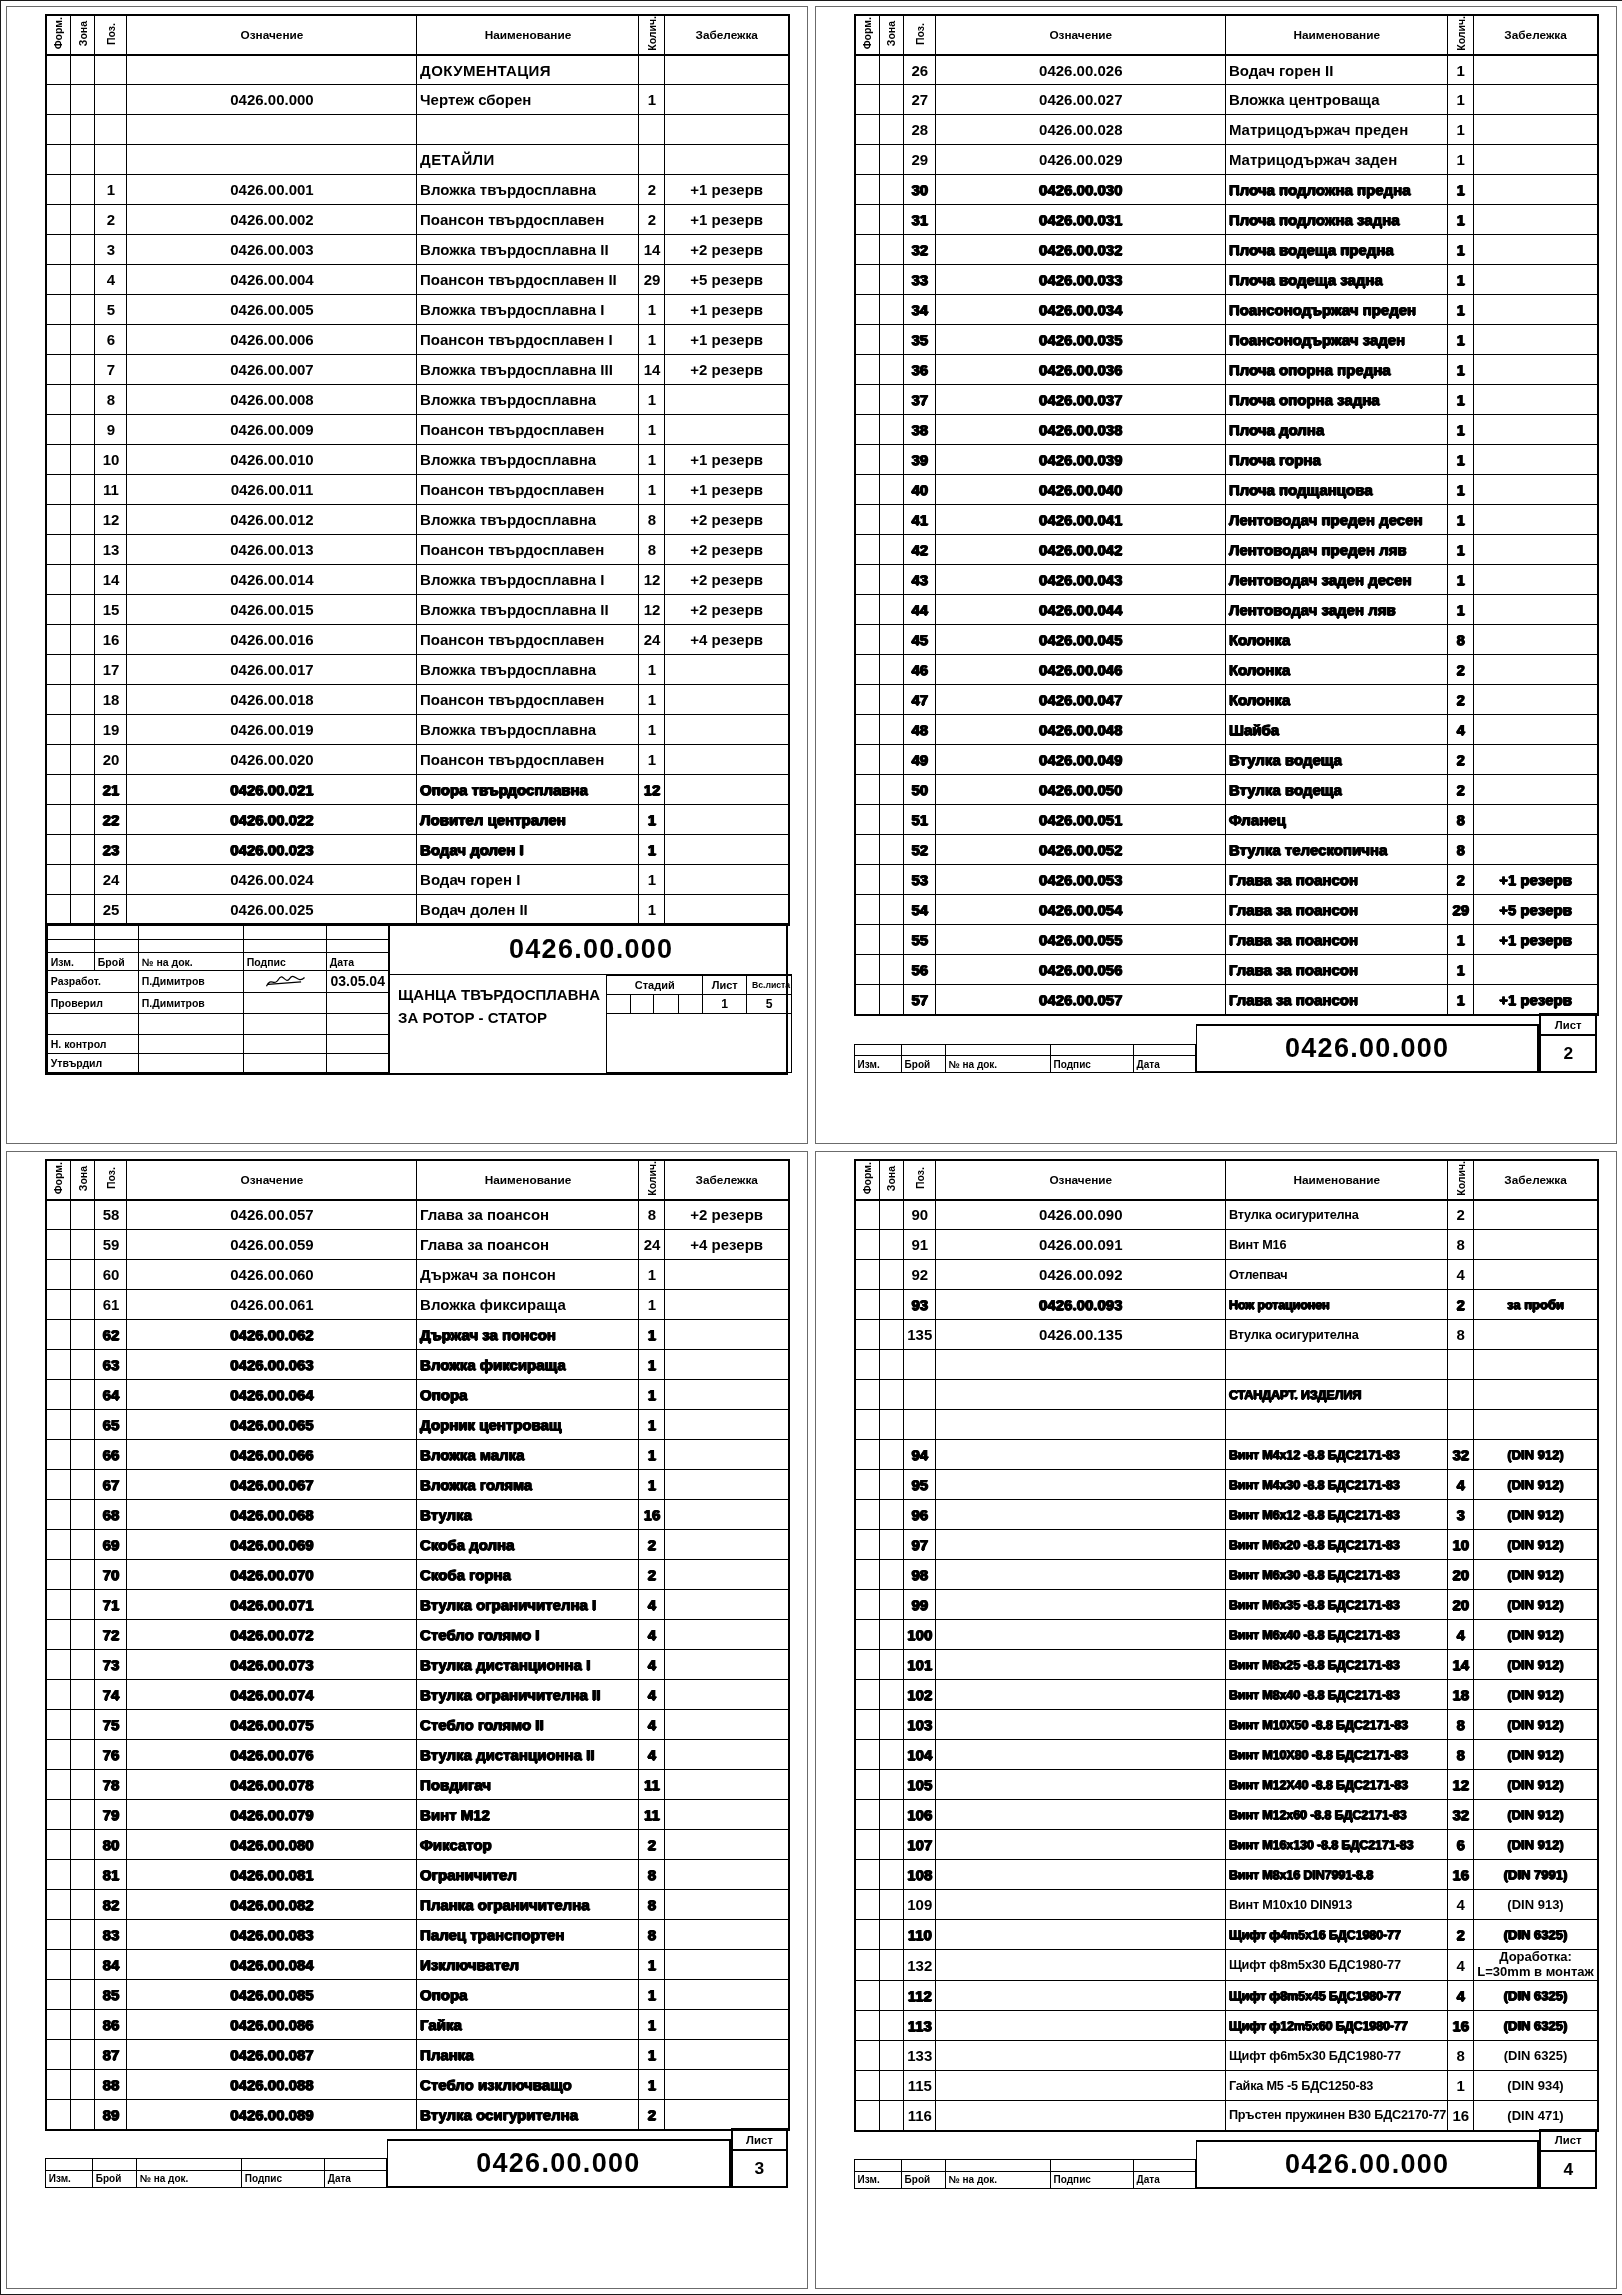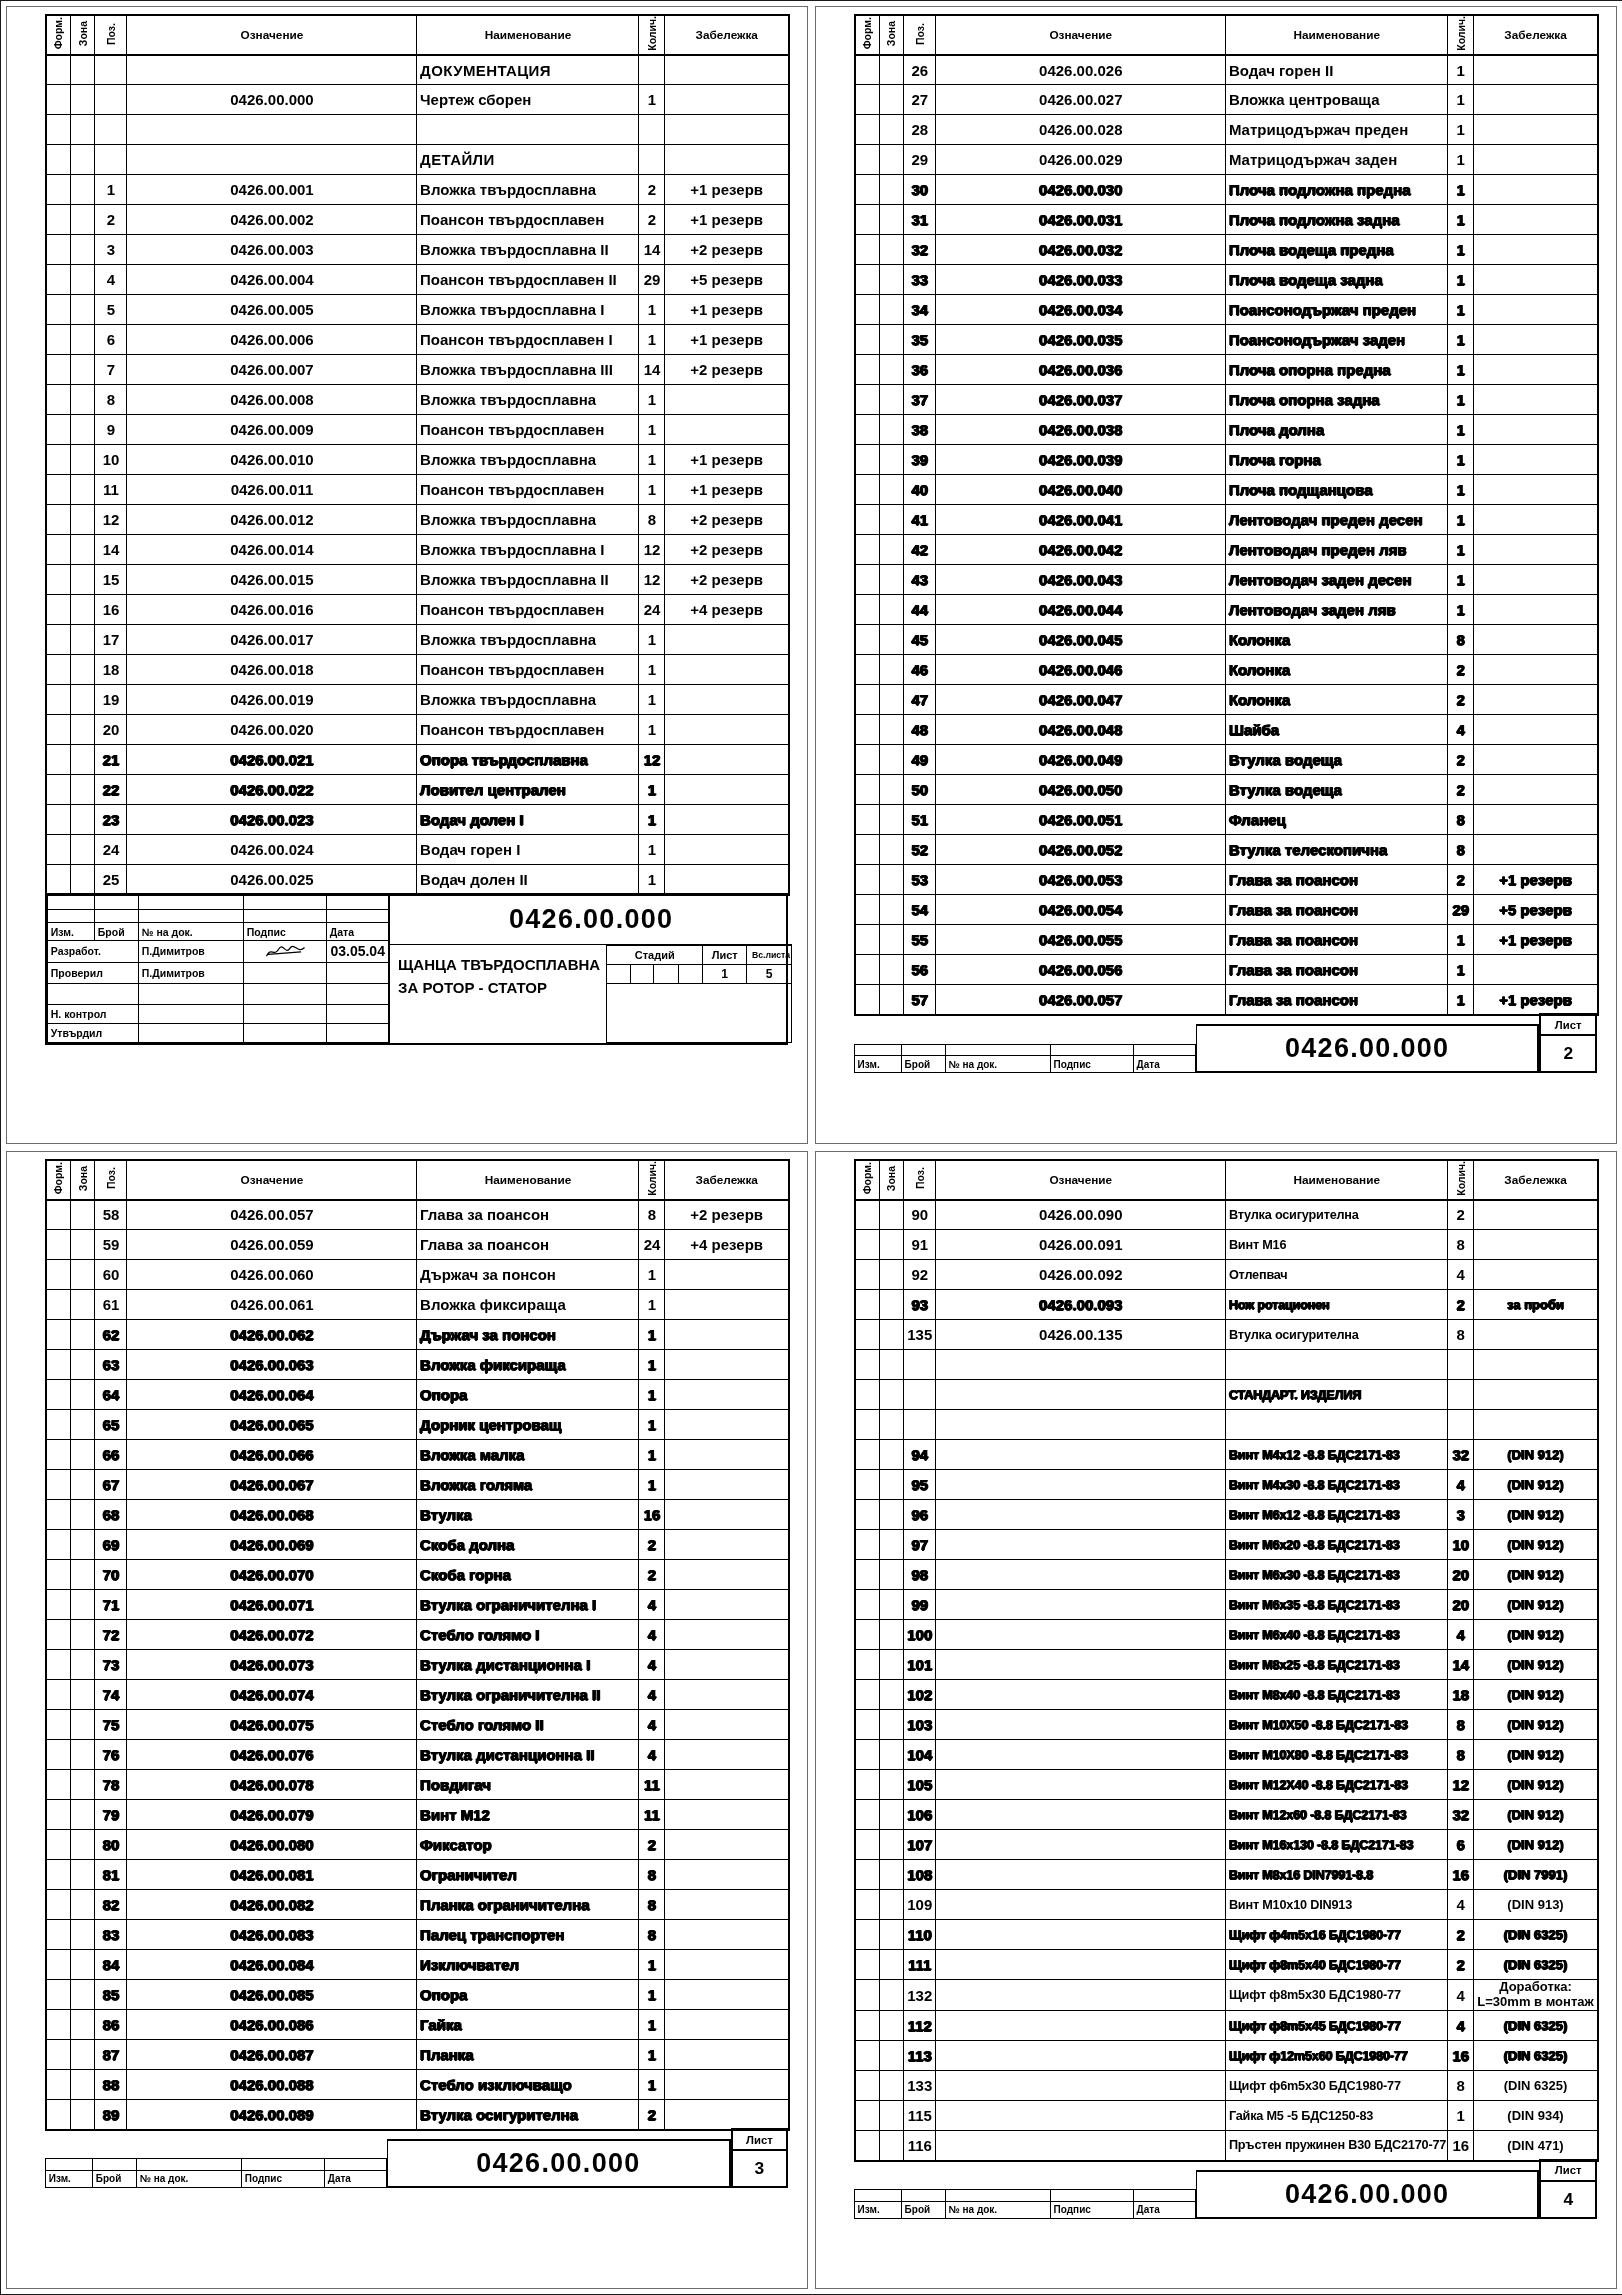--- a/index.html
+++ b/index.html
@@ -226,20 +226,29 @@
             <td class="c-zone"></td>
             <td class="c-pos">12</td>
             <td class="c-des">0426.00.012</td>
             <td class="c-name">Вложка твърдосплавна</td>
             <td class="c-qty">8</td>
             <td class="c-note">+2 резерв</td>
           </tr>
           <tr>
             <td class="c-form"></td>
             <td class="c-zone"></td>
+            <td class="c-pos">13</td>
+            <td class="c-des">0426.00.013</td>
+            <td class="c-name">Поансон твърдосплавен</td>
+            <td class="c-qty">8</td>
+            <td class="c-note">+2 резерв</td>
+          </tr>
+          <tr>
+            <td class="c-form"></td>
+            <td class="c-zone"></td>
             <td class="c-pos">14</td>
             <td class="c-des">0426.00.014</td>
             <td class="c-name">Вложка твърдосплавна I</td>
             <td class="c-qty">12</td>
             <td class="c-note">+2 резерв</td>
           </tr>
           <tr>
             <td class="c-form"></td>
             <td class="c-zone"></td>
             <td class="c-pos">15</td>
@@ -1386,29 +1395,20 @@
           </tr>
           <tr class="heavy">
             <td class="c-form"></td>
             <td class="c-zone"></td>
             <td class="c-pos">110</td>
             <td class="c-des"></td>
             <td class="c-name">Щифт ф4m5х16  БДС1980-77</td>
             <td class="c-qty">2</td>
             <td class="c-note">(DIN 6325)</td>
           </tr>
-          <tr class="heavy">
-            <td class="c-form"></td>
-            <td class="c-zone"></td>
-            <td class="c-pos">111</td>
-            <td class="c-des"></td>
-            <td class="c-name">Щифт ф8m5х40  БДС1980-77</td>
-            <td class="c-qty">2</td>
-            <td class="c-note">(DIN 6325)</td>
-          </tr>
           <tr>
             <td class="c-form"></td>
             <td class="c-zone"></td>
             <td class="c-pos">132</td>
             <td class="c-des"></td>
             <td class="c-name">Щифт ф8m5х30  БДС1980-77</td>
             <td class="c-qty">4</td>
             <td class="c-note small-note">
               <div>Доработка:</div>
               <div>L=30mm в монтаж</div>

